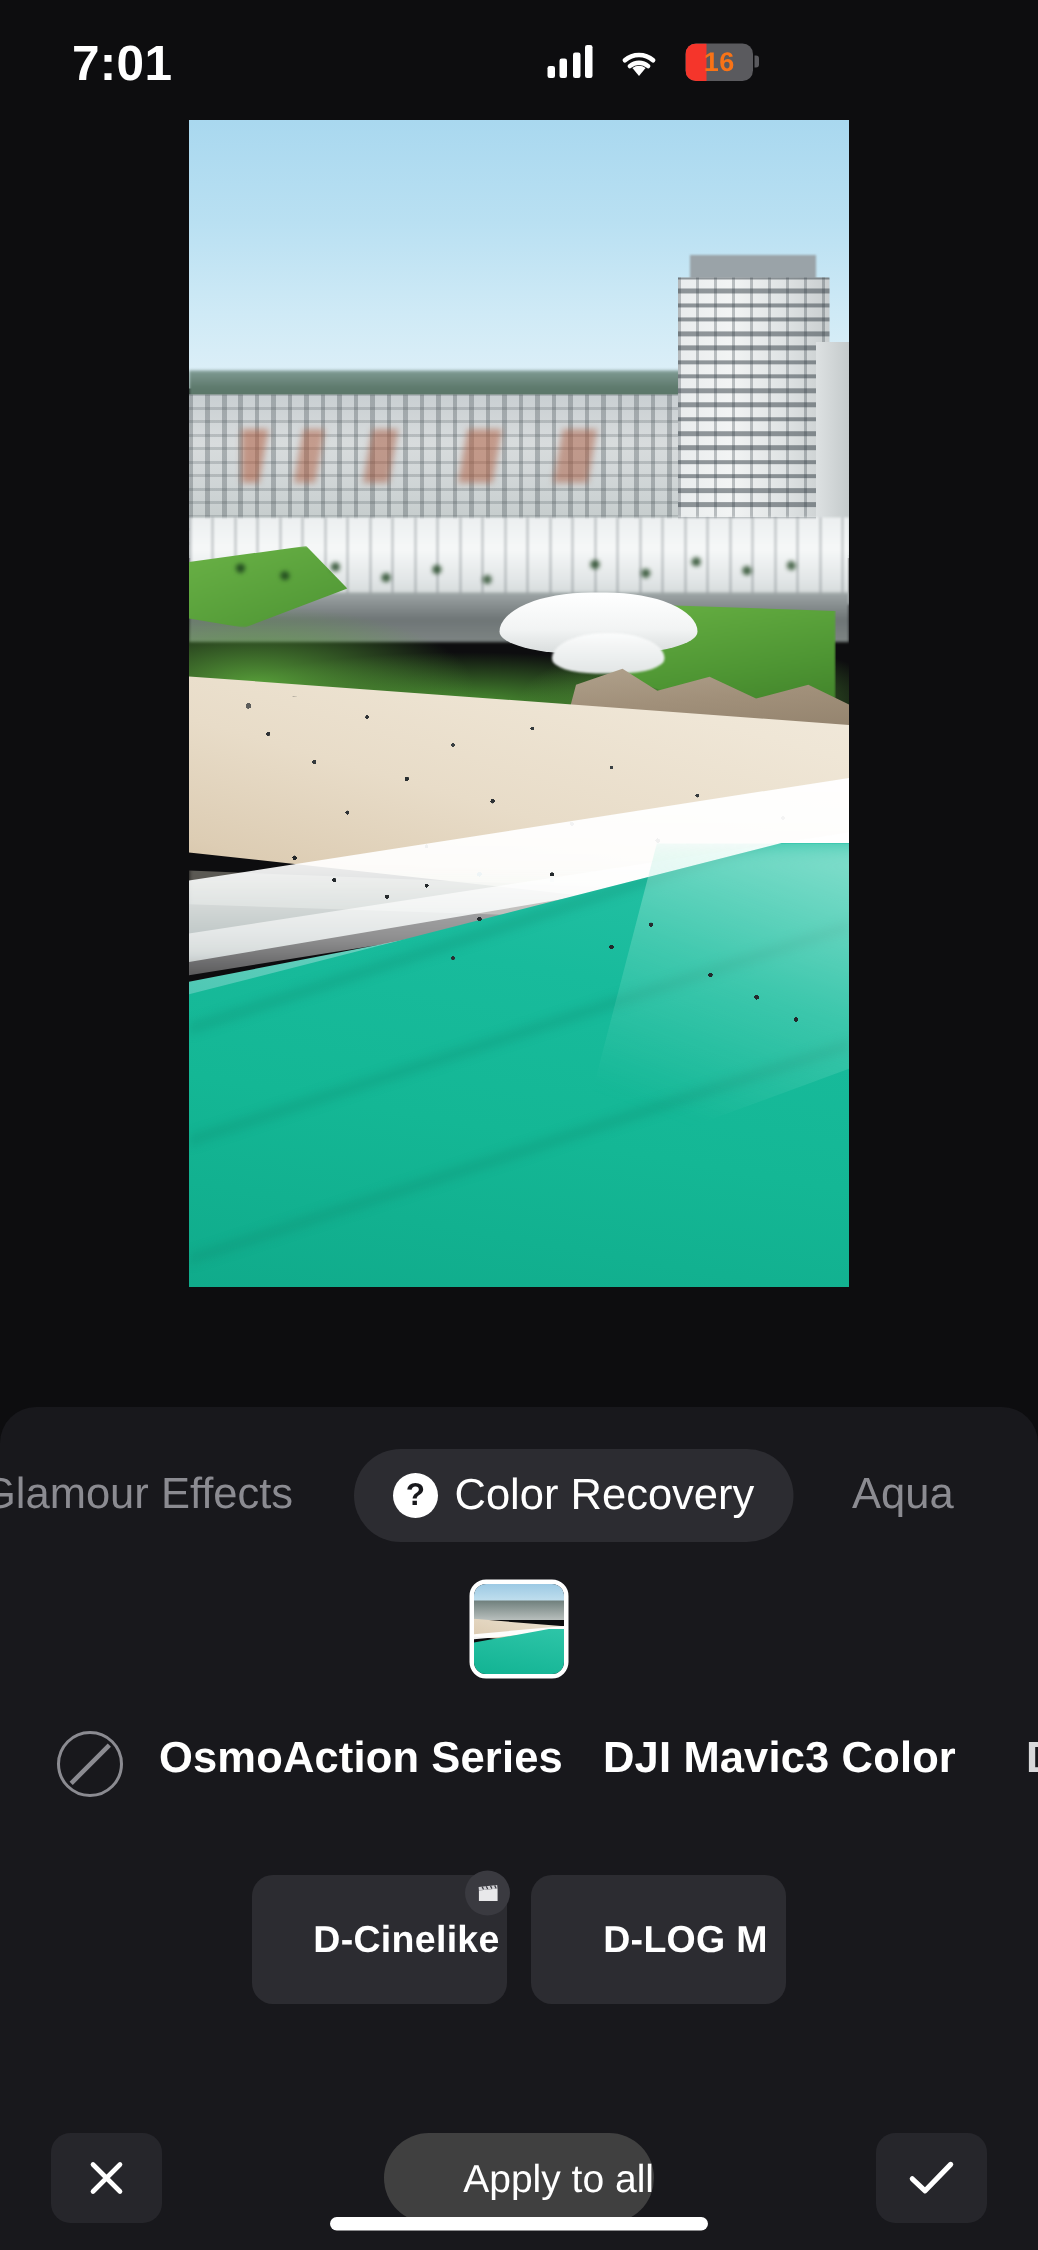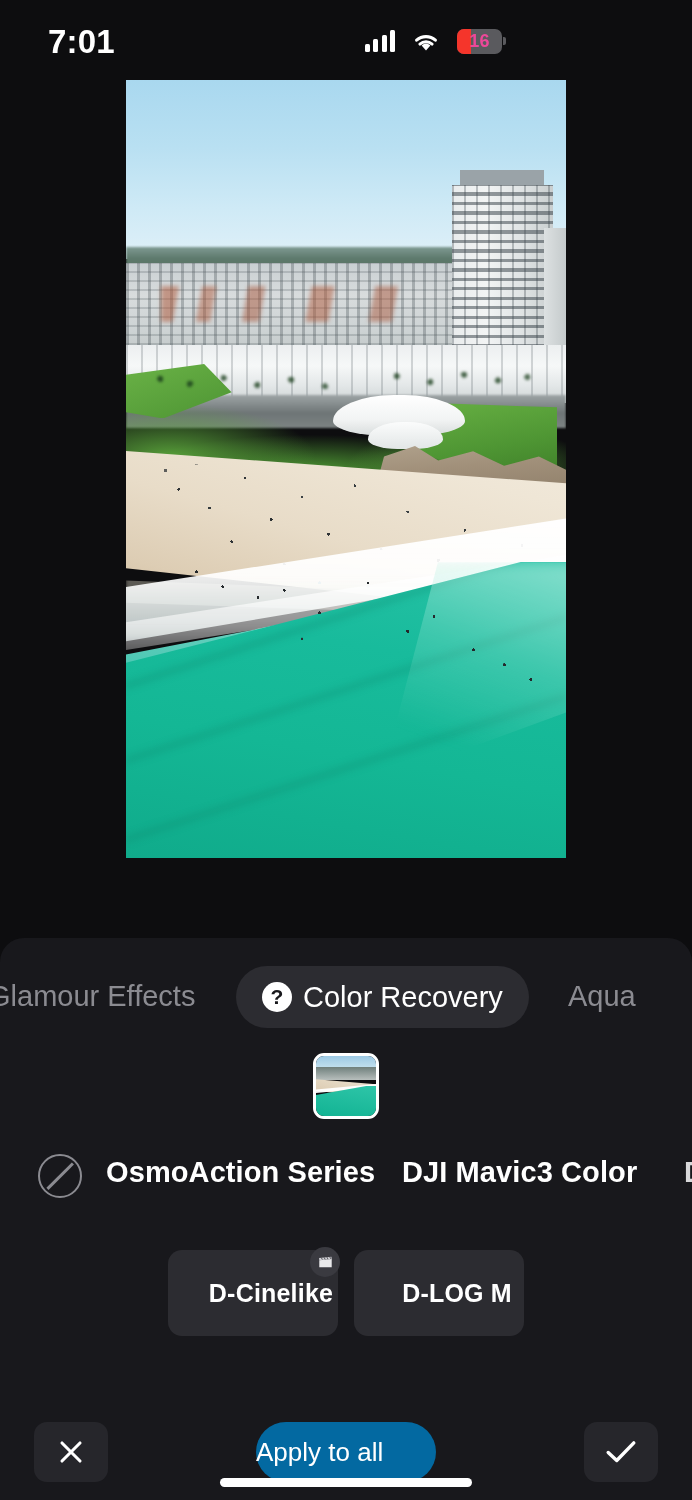--- a/index.html
+++ b/index.html
@@ -34,21 +34,21 @@
     position:absolute; left:0; top:0; width:45px; height:25px;
     background:#5a5a5e; border-radius:7px; overflow:hidden;
   }
   .batt-fill{
     position:absolute; left:0; top:0; height:100%; width:30%;
     background:#f5352b;
   }
   .batt-num{
     position:absolute; left:0; top:0; width:45px; height:25px;
     display:flex; align-items:center; justify-content:center;
-    color:#ec4899; font-size:18px; font-weight:700; letter-spacing:.3px;
+    color:#f97316; font-size:18px; font-weight:700; letter-spacing:.3px;
   }
   .batt-cap{
     position:absolute; right:0; top:8.5px; width:3.5px; height:8px;
     background:#5a5a5e; border-radius:0 2px 2px 0;
   }
 
   
   .preview{
     position:absolute; left:126px; top:80px; width:440px; height:778px;
     overflow:hidden; background:#0d0d0f;
@@ -394,22 +394,22 @@
   }
   .act-sq{
     position:absolute; top:0; width:74px; height:60px;
     background:#26262b; border-radius:13px;
     display:flex; align-items:center; justify-content:center; cursor:pointer;
   }
   .act-cancel{ left:34px; }
   .act-confirm{ right:34px; }
   .apply-pill{
     position:absolute; left:256px; top:0; width:180px; height:60px;
-    background:#0369a1; border-radius:30px;
-    display:flex; align-items:center; justify-content:flex-start;
+    background:#404040; border-radius:30px;
+    display:flex; align-items:center; justify-content:flex-end;
     color:#fff; font-size:26px; cursor:pointer;
   }
 
   .home-ind{
     position:absolute; left:50%; top:1478px; transform:translateX(-50%);
     width:252px; height:9px; background:#fff; border-radius:5px;
   }
 </style>
 </head>
 <body>

